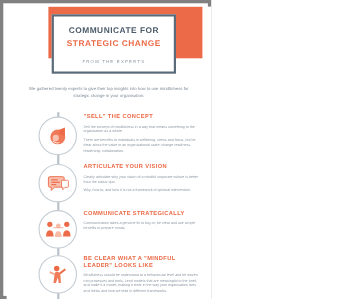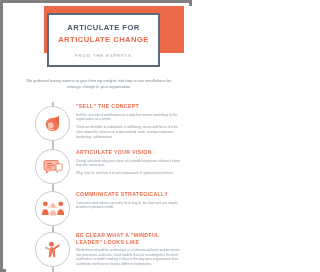--- a/index.html
+++ b/index.html
@@ -145,22 +145,22 @@
 </style>
 </head>
 <body>
 
 <div class="page-frame">
   <div class="page">
 
     <div class="header-band"></div>
 
     <div class="title-box">
-      <div class="title-line">ARTICULATE FOR</div>
-      <div class="title-line accent">ARTICULATE CHANGE</div>
+      <div class="title-line">COMMUNICATE FOR</div>
+      <div class="title-line accent">STRATEGIC CHANGE</div>
       <div class="title-sub">FROM THE EXPERTS</div>
     </div>
 
     <div class="intro">We gathered twenty experts to give their top insights into how to use mindfulness for strategic change in your organisation.</div>
 
     <div class="timeline-line"></div>
 
     <div class="section" style="top:0;">
       <div class="node" style="top:100px;">
         <svg width="22" height="22" viewBox="0 0 24 24">

